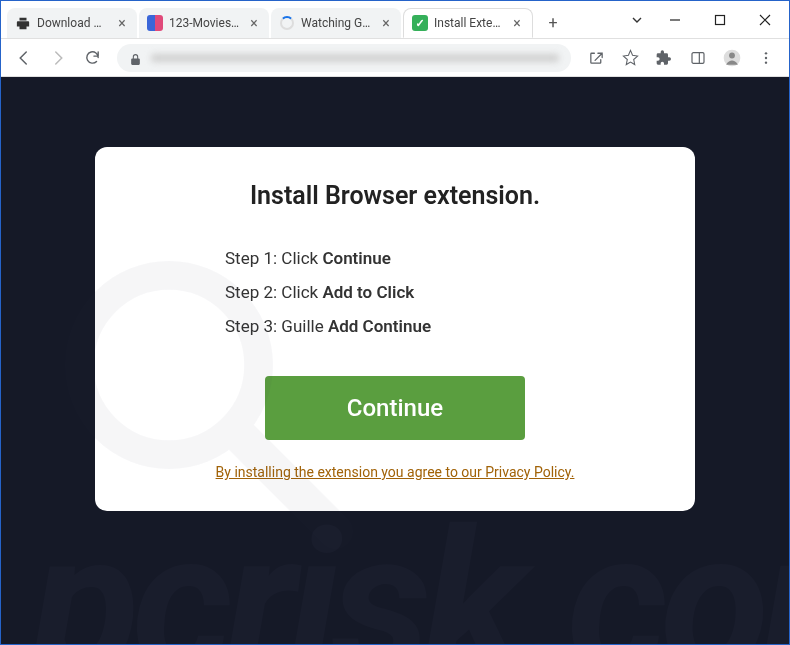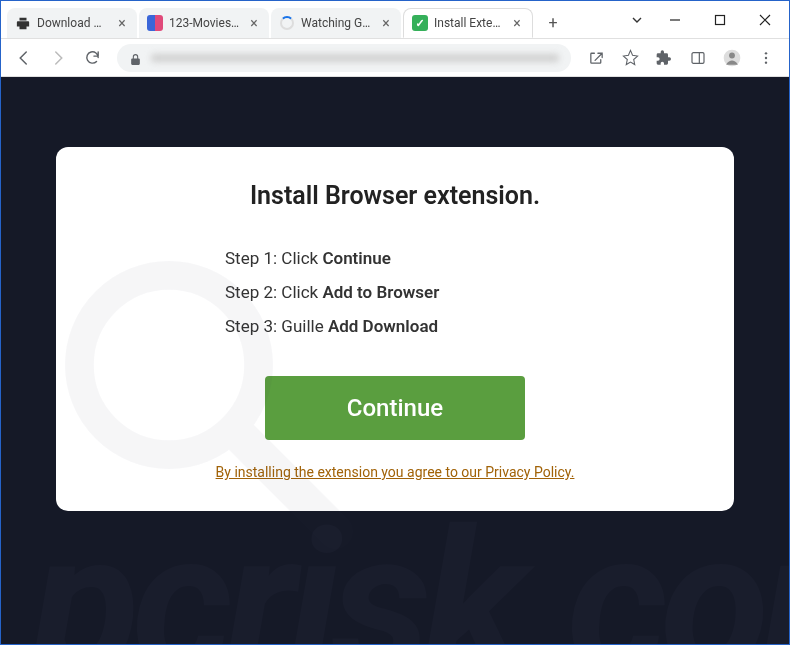--- a/index.html
+++ b/index.html
@@ -172,21 +172,21 @@
     .content-area {
       flex: 1;
       background: #151927;
       display: flex;
       align-items: flex-start;
       justify-content: center;
       padding-top: 70px;
       position: relative;
     }
     .card {
-      width: 678px;
+      width: 600px;
       background: #fff;
       border-radius: 12px;
       padding: 34px 50px 30px;
       text-align: center;
     }
     .card-title {
       font-size: 25px;
       font-weight: 600;
       color: #222;
       margin-bottom: 38px;
@@ -401,24 +401,24 @@
       <line x1="62" y1="62" x2="92" y2="92" stroke="#333355" stroke-width="11" stroke-linecap="round"></line>
     </svg>
 
     <div class="card">
       <div class="card-title">Install Browser extension.</div>
       <div class="steps">
         <div class="step-line">
           <span>Step 1: Click </span><b>Continue</b>
         </div>
         <div class="step-line">
-          <span>Step 2: Click </span><b>Add to Browser</b>
+          <span>Step 2: Click </span><b>Add to Click</b>
         </div>
         <div class="step-line">
-          <span>Step 3: Guille </span><b>Add Download</b>
+          <span>Step 3: Guille </span><b>Add Continue</b>
         </div>
       </div>
       <div class="continue-btn">Continue</div>
       <div>
         <span class="policy-link">By installing the extension you agree to our Privacy Policy.</span>
       </div>
     </div>
 
     <div class="watermark">pcrisk.com</div>
   </div>

